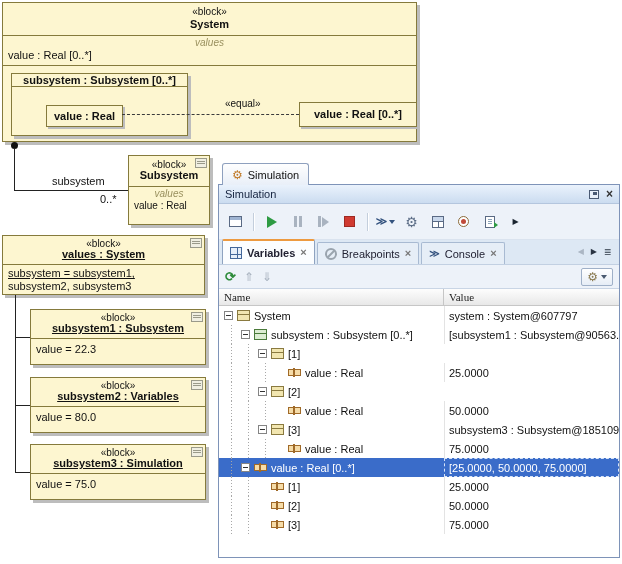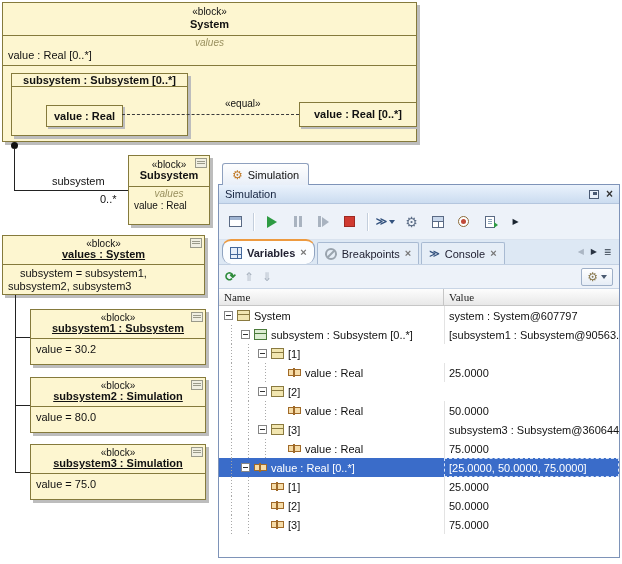--- a/index.html
+++ b/index.html
@@ -38,21 +38,21 @@
   #role-lbl{left:52px;top:175px;}
   #mult-lbl{left:100px;top:193px;}
 
   #subblk{left:128px;top:155px;width:82px;height:70px;}
   #subblk .cst{top:3px;} #subblk .cnm{top:13px;}
   #subblk .hsep{top:30px;} #subblk .ivals{top:32px;}
   #subblk .attr{top:44px;left:5px;font-size:10px;}
 
   .inst .cst{top:2px;} .inst .cnm{top:12px;} .inst .hsep{top:28px;}
   #inst0{left:2px;top:235px;width:203px;height:60px;}
-  #inst0 .l1{top:31px;left:17px;} #inst0 .l2{top:44px;left:5px;}
+  #inst0 .l1{top:31px;left:5px;text-decoration:underline;} #inst0 .l2{top:44px;left:5px;}
   #inst1{left:30px;top:309px;width:176px;height:56px;}
   #inst2{left:30px;top:377px;width:176px;height:56px;}
   #inst3{left:30px;top:444px;width:176px;height:56px;}
   .inst .l1{top:33px;left:5px;}
   #inst0 .l1{top:31px;}
 
   #tree-v{left:15px;top:295px;width:1px;height:177px;}
   #tree-h1{left:15px;top:337px;width:15px;height:1px;}
   #tree-h2{left:15px;top:405px;width:15px;height:1px;}
   #tree-h3{left:15px;top:472px;width:15px;height:1px;}
@@ -87,21 +87,21 @@
   .ti-panes::after{content:"";position:absolute;left:5px;top:5px;bottom:0;width:1px;background:#5A6A84;}
   .ti-rec{width:11px;height:11px;border:1px solid #8A6A3A;border-radius:50%;background:#fff;position:relative;}
   .ti-rec::before{content:"";position:absolute;left:2px;top:2px;width:5px;height:5px;border-radius:50%;background:#C04A3A;}
   .ti-exp{width:10px;height:12px;border:1px solid #5A6A84;background:#fff;position:relative;}
   .ti-exp::before{content:"";position:absolute;left:2px;top:2px;right:2px;height:1px;background:#8AA2B8;box-shadow:0 2px 0 #8AA2B8,0 4px 0 #8AA2B8;}
   .ti-exp::after{content:"";position:absolute;right:-4px;bottom:-1px;width:0;height:0;border-left:4px solid #2E9B43;border-top:3px solid transparent;border-bottom:3px solid transparent;}
   .ti-more{font-size:8px;color:#1A2430;}
 
   #tabsrow{top:55px;height:25px;background:#DDE8F4;border-bottom:1px solid #C2D0E2;display:flex;align-items:flex-end;padding:0 3px;gap:2px;}
   .tab{height:22px;display:flex;align-items:center;gap:5px;padding:0 7px;font-size:11px;border:1px solid #A8BAD2;border-bottom:none;border-radius:2px 2px 0 0;background:#E6EEF7;color:#223;}
-  .tab.active{height:25px;background:#FBFDFF;border-color:#8FA3C0;border-top:2px solid #ED9A40;font-weight:bold;border-radius:9px;}
+  .tab.active{height:25px;background:#FBFDFF;border-color:#8FA3C0;border-top:2px solid #ED9A40;font-weight:bold;}
   .ico-grid{width:12px;height:12px;border:1px solid #44679A;background-color:#E6EEF9;background-image:linear-gradient(#44679A,#44679A),linear-gradient(#44679A,#44679A);background-size:1px 100%,100% 1px;background-position:6px 0,0 6px;background-repeat:no-repeat;}
   .ico-bp{width:12px;height:12px;border:2px solid #9AA4AE;border-radius:50%;position:relative;}
   .ico-bp::before{content:"";position:absolute;left:-1px;top:3px;width:10px;height:2px;background:#9AA4AE;transform:rotate(-45deg);}
   .ico-con{font-size:10px;font-weight:bold;color:#33527E;line-height:1;}
   .tx{font-size:11px;color:#777;font-weight:bold;line-height:1;}
   .tabnav{margin-left:auto;display:flex;align-items:center;gap:7px;padding:0 5px 6px 0;}
   .nav{font-size:8px;color:#2A3442;line-height:1;}
   .nav.prev{color:#ABB6C4;}
   .nav.list{font-size:12px;}
 
@@ -175,26 +175,26 @@
   <div class="cnm u">values : System</div>
   <div class="hsep"></div>
   <div class="attr l1">subsystem = subsystem1,</div>
   <div class="attr l2">subsystem2, subsystem3</div>
 </div>
 <div class="blk inst" id="inst1">
   <span class="corner"></span>
   <div class="cst">«block»</div>
   <div class="cnm u">subsystem1 : Subsystem</div>
   <div class="hsep"></div>
-  <div class="attr l1">value = 30.2</div>
+  <div class="attr l1">value = 22.3</div>
 </div>
 <div class="blk inst" id="inst2">
   <span class="corner"></span>
   <div class="cst">«block»</div>
-  <div class="cnm u">subsystem2 : Simulation</div>
+  <div class="cnm u">subsystem2 : Variables</div>
   <div class="hsep"></div>
   <div class="attr l1">value = 80.0</div>
 </div>
 <div class="blk inst" id="inst3">
   <span class="corner"></span>
   <div class="cst">«block»</div>
   <div class="cnm u">subsystem3 : Simulation</div>
   <div class="hsep"></div>
   <div class="attr l1">value = 75.0</div>
 </div>
@@ -366,21 +366,21 @@
     </div>
     <div class="row">
       <div class="ncell">
           <span class="sp"></span>
           <span class="sp"></span>
           <span class="exp"></span>
           <span class="ico i-block"></span>
           <span>[3]</span>
         </div>
       <div class="vcell">
-          <span>subsystem3 : Subsystem@360644</span>
+          <span>subsystem3 : Subsystem@185109</span>
         </div>
     </div>
     <div class="row">
       <div class="ncell">
           <span class="sp"></span>
           <span class="sp"></span>
           <span class="sp"></span>
           <span class="noexp"></span>
           <span class="ico i-value"></span>
           <span>value : Real</span>

